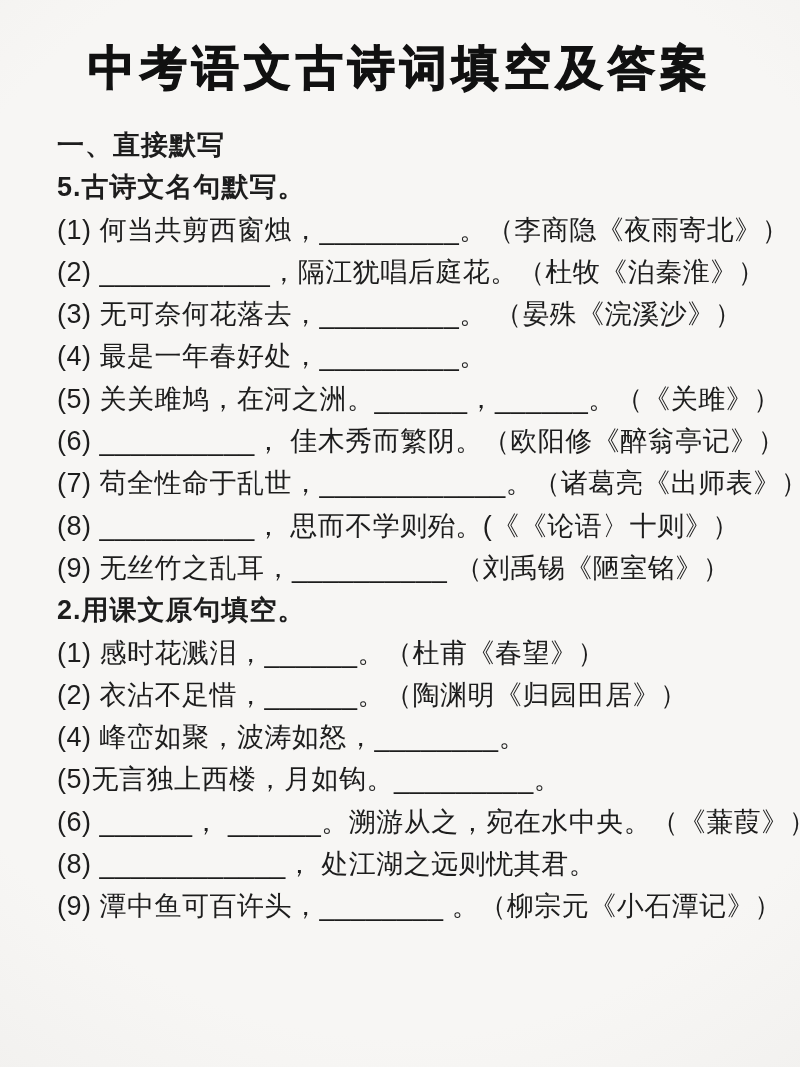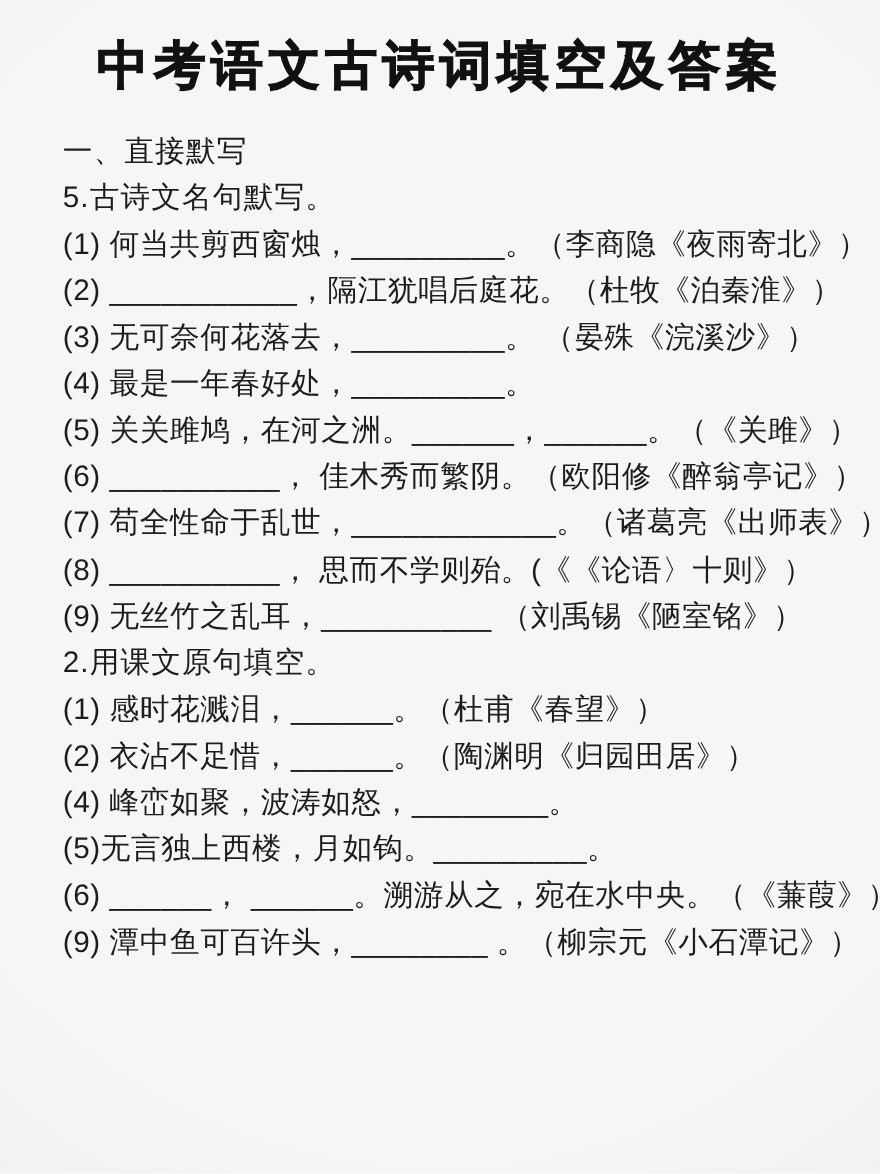--- a/index.html
+++ b/index.html
@@ -15,42 +15,42 @@
   .page {
     position: relative;
     width: 800px;
     height: 1067px;
     background: radial-gradient(120% 95% at 50% 45%, #f7f6f4 55%, #eae9e7 100%);
     color: #1d1d1d;
     box-sizing: border-box;
   }
   .title {
     margin: 0;
-    padding-top: 26px;
+    padding-top: 34px;
     text-align: center;
     font-size: 47px;
     line-height: 68px;
     font-weight: 900;
     letter-spacing: 5px;
     color: #111;
     font-family: "Liberation Serif", serif;
     -webkit-text-stroke: 1.2px #111;
   }
   .content {
     margin: 22px 30px 0 57px;
     font-size: 27px;
   }
   .line {
     height: 42.3px;
     line-height: 42.3px;
     white-space: nowrap;
     letter-spacing: 0.5px;
   }
   .heading {
-    font-weight: 400;
+    font-weight: 700;
     letter-spacing: 1px;
   }
 </style>
 </head>
 <body>
 
 <div class="page">
 
   <h1 class="title">中考语文古诗词填空及答案</h1>
 
@@ -69,16 +69,17 @@
     <div class="line">(8) __________， 思而不学则殆。(《《论语〉十则》）</div>
     <div class="line">(9) 无丝竹之乱耳，__________ （刘禹锡《陋室铭》）</div>
 
     <div class="line heading">2.用课文原句填空。</div>
 
     <div class="line">(1) 感时花溅泪，______。（杜甫《春望》）</div>
     <div class="line">(2) 衣沾不足惜，______。（陶渊明《归园田居》）</div>
     <div class="line">(4) 峰峦如聚，波涛如怒，________。</div>
     <div class="line">(5)无言独上西楼，月如钩。_________。</div>
     <div class="line">(6) ______， ______。溯游从之，宛在水中央。（《蒹葭》）</div>
+    <div class="line">(8) ____________， 处江湖之远则忧其君。</div>
     <div class="line">(9) 潭中鱼可百许头，________ 。（柳宗元《小石潭记》）</div>
 
   </div>
 </div>
 
 </body></html>

